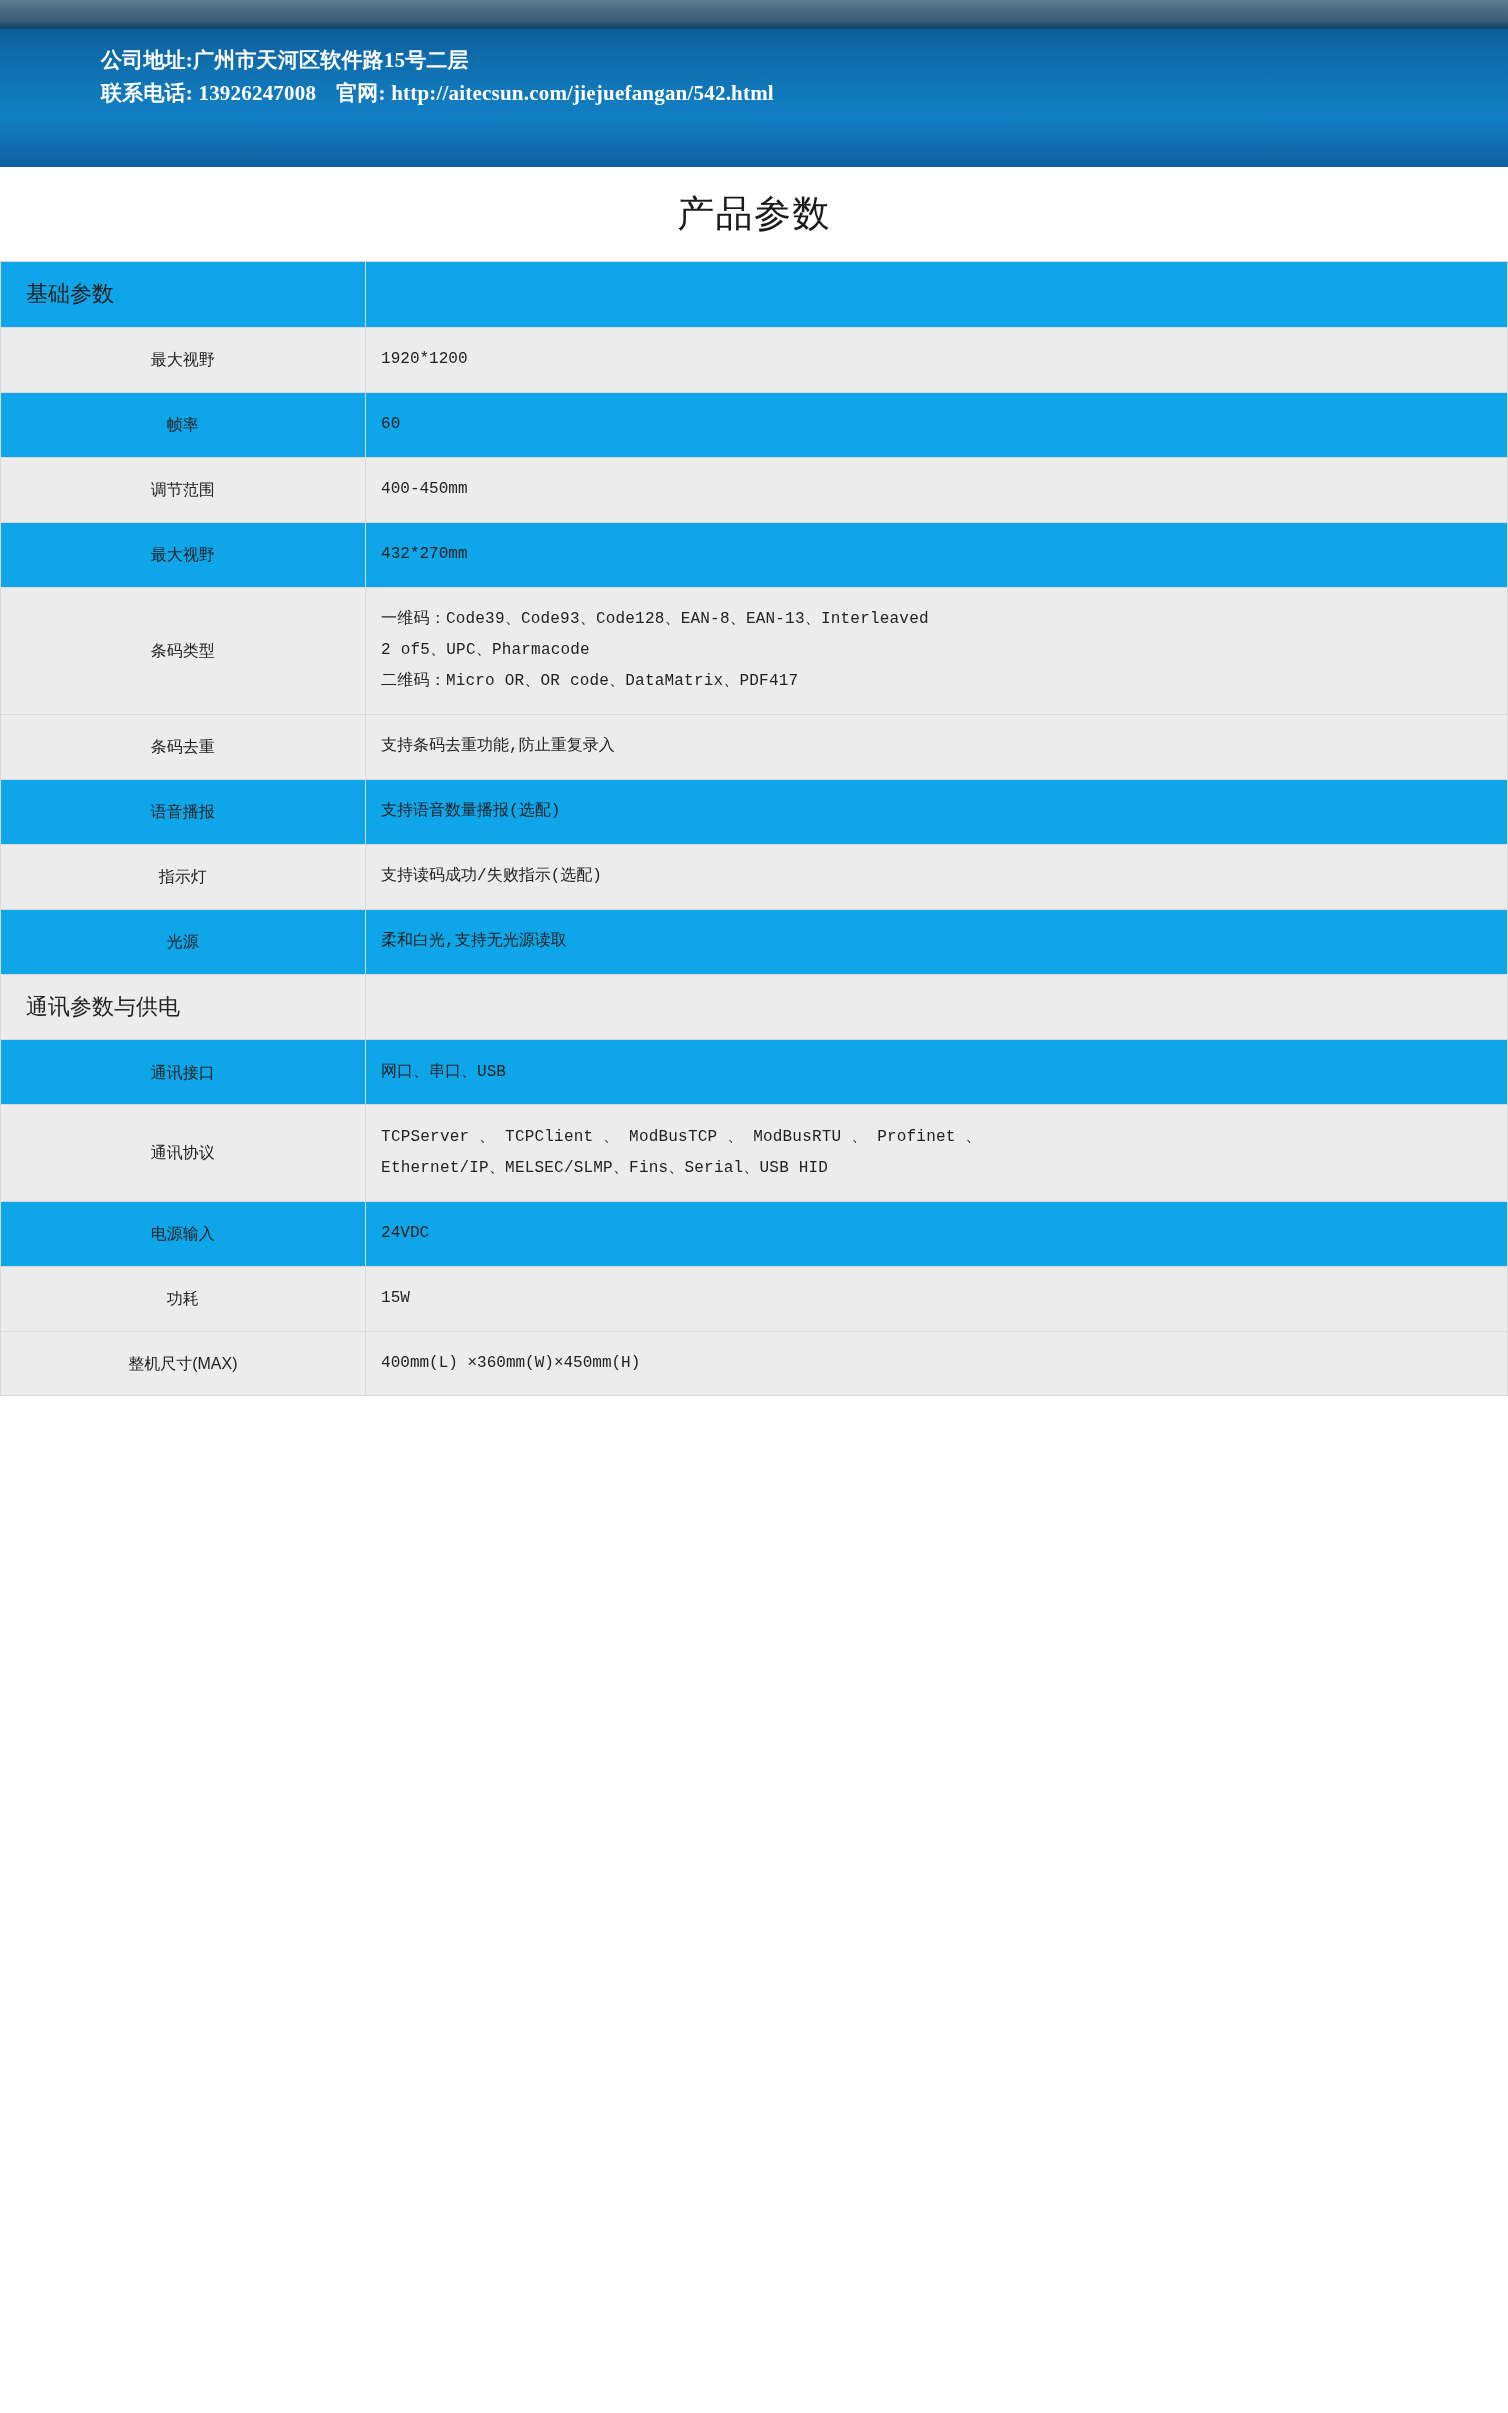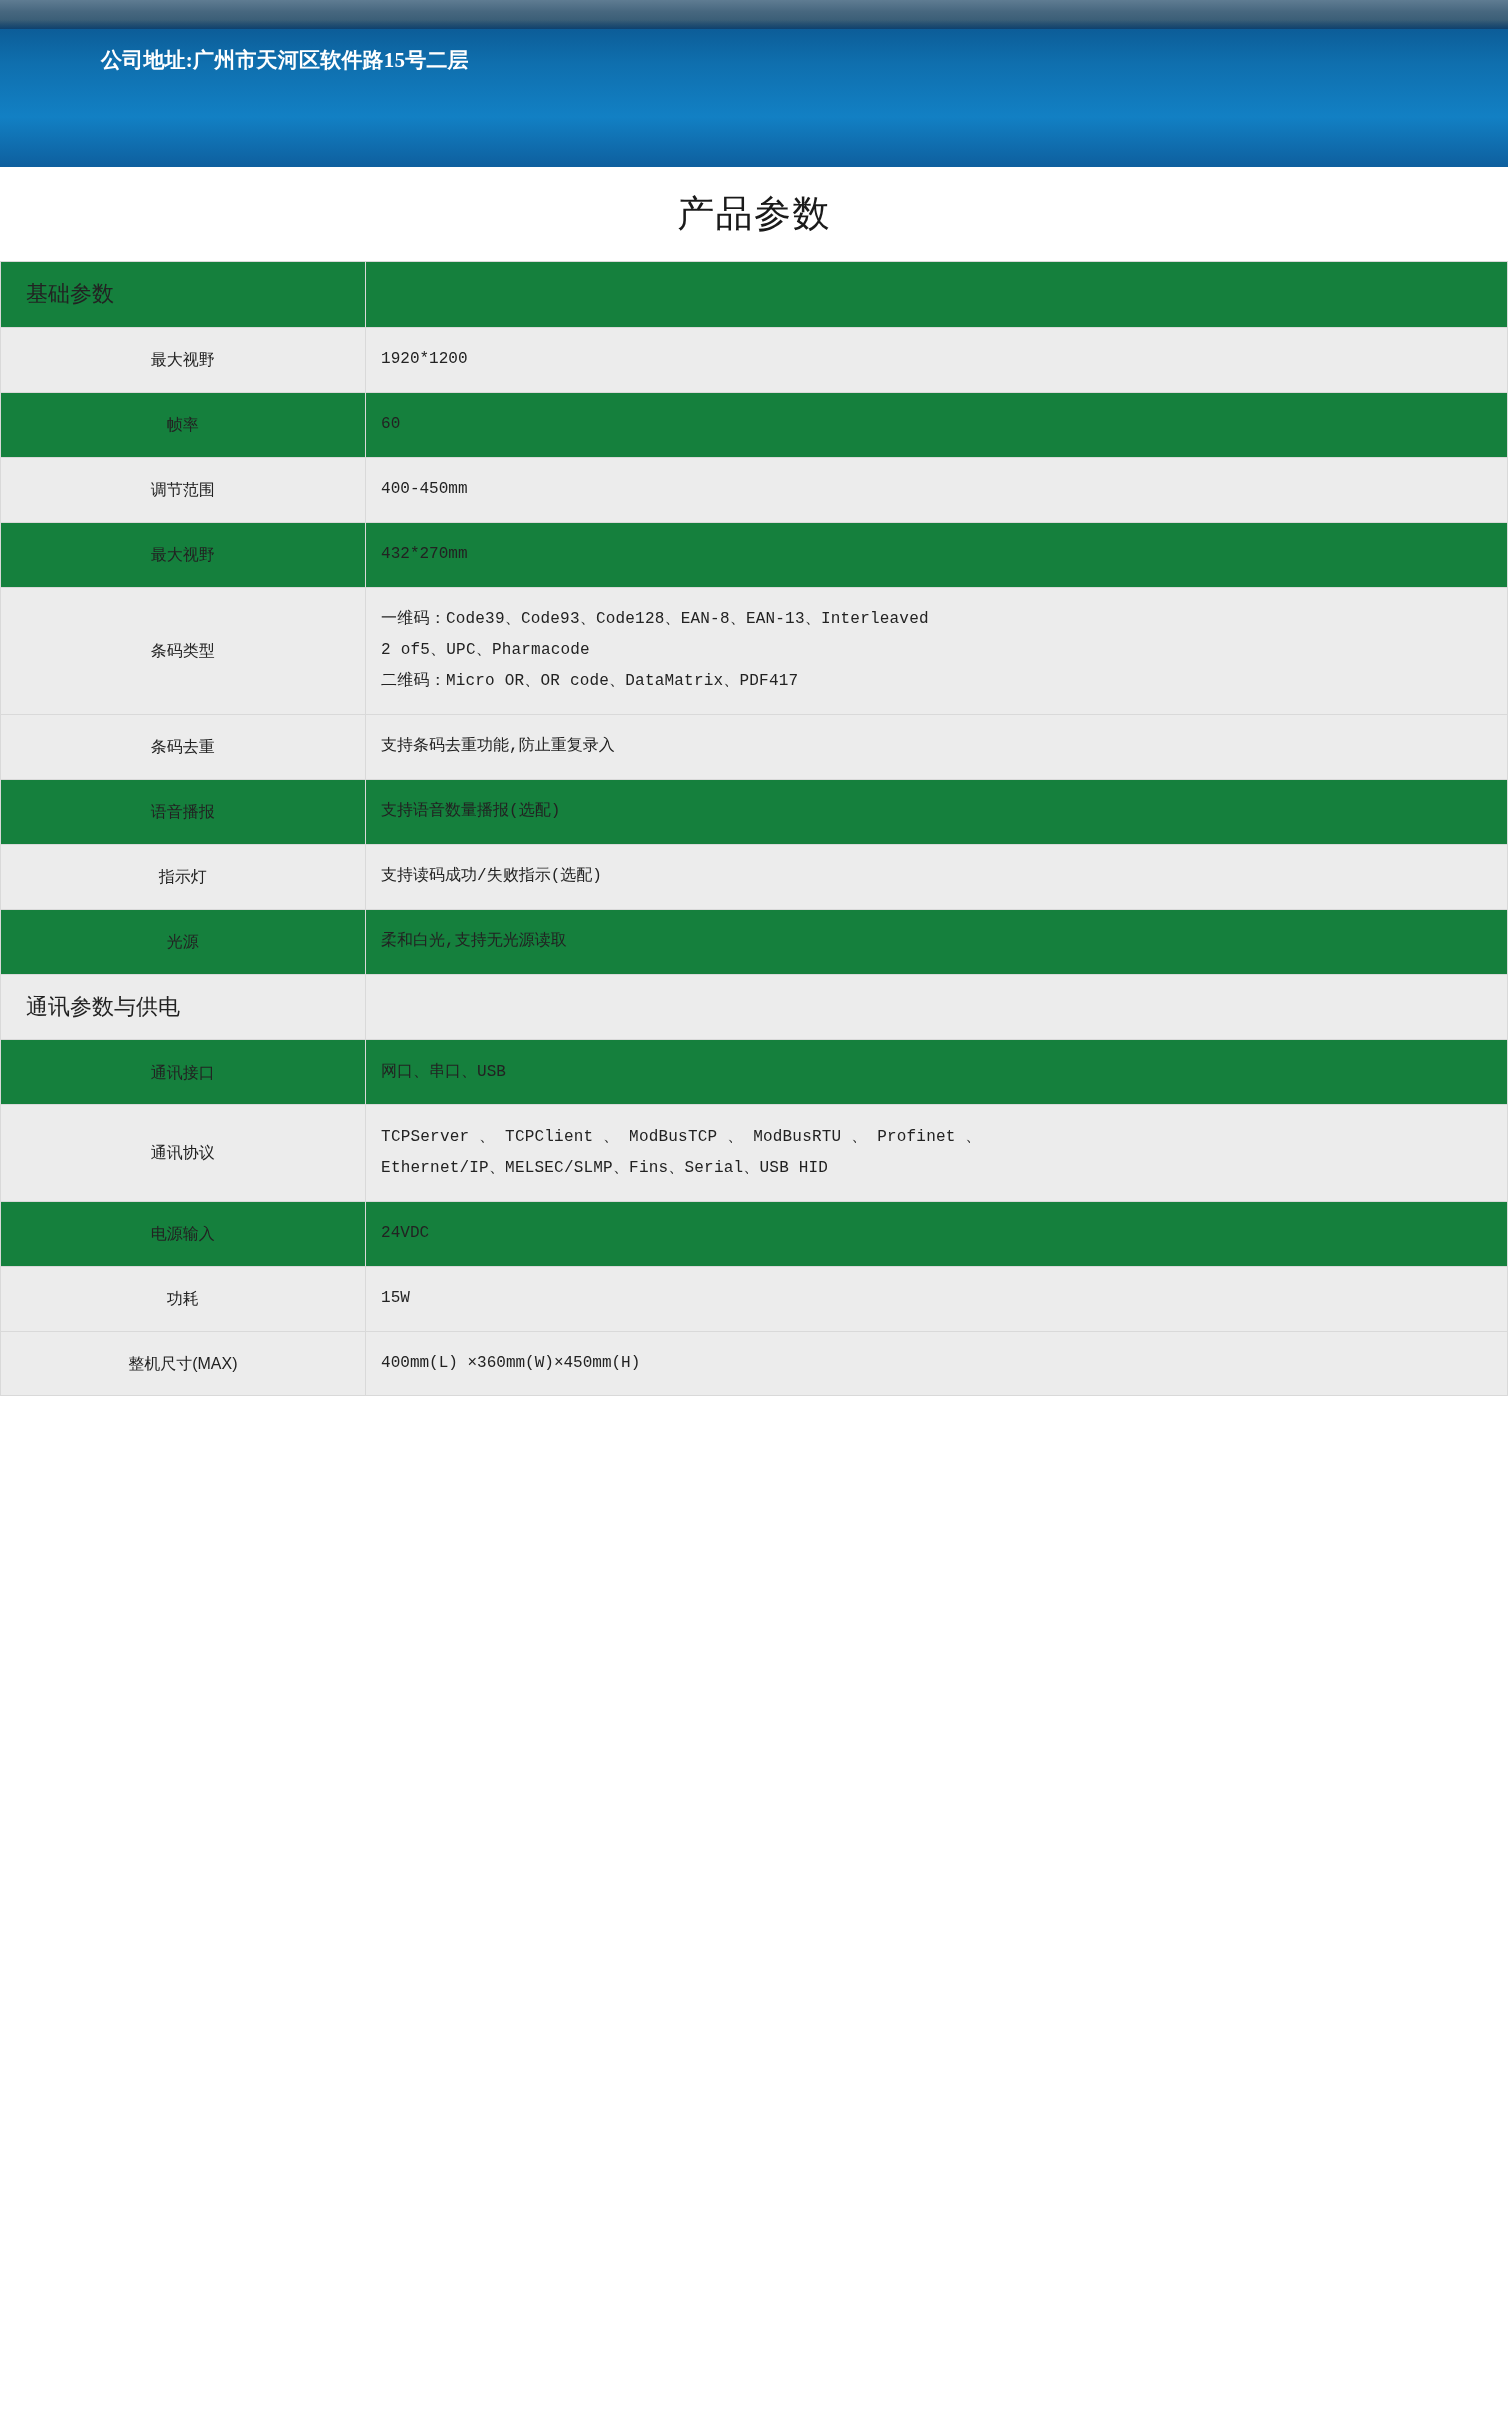--- a/index.html
+++ b/index.html
@@ -86,21 +86,21 @@
     line-height: 1.45;
   }
   td.val {
     padding: 16.4px 13.5px 16.4px 15.4px;
     line-height: 1.45;
   }
   tr.alt td {
     background: #ececec;
   }
   tr.plain td {
-    background: #15803d;
+    background: #0ea5e9;
   }
   tr.section td.key {
     text-align: left;
     padding-left: 25px;
     font-size: 22px;
     color: #222222;
   }
   td.val .line {
     display: block;
     line-height: 1.95;
@@ -117,20 +117,23 @@
 </style>
 </head>
 <body>
 
 <div class="page">
 
   <div class="banner">
     <div class="banner-photostrip"></div>
     <div class="banner-inner">
       <div class="banner-line">公司地址:广州市天河区软件路15号二层</div>
+      <div class="banner-line">
+        <span>联系电话: 13926247008</span><span class="gap"></span><span>官网: http://aitecsun.com/jiejuefangan/542.html</span>
+      </div>
     </div>
   </div>
 
   <div class="doc-title">产品参数</div>
 
   <table class="spec">
     <tbody>
 
       <tr class="plain section">
         <td class="key">基础参数</td>

